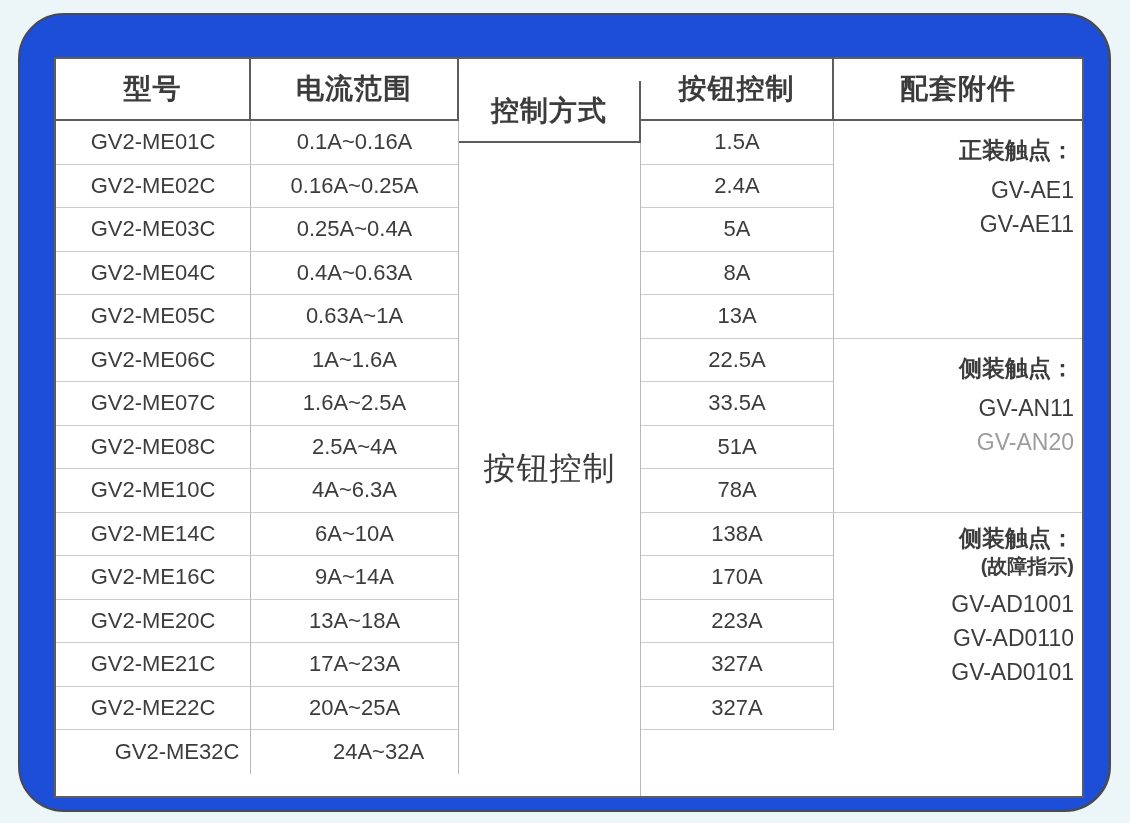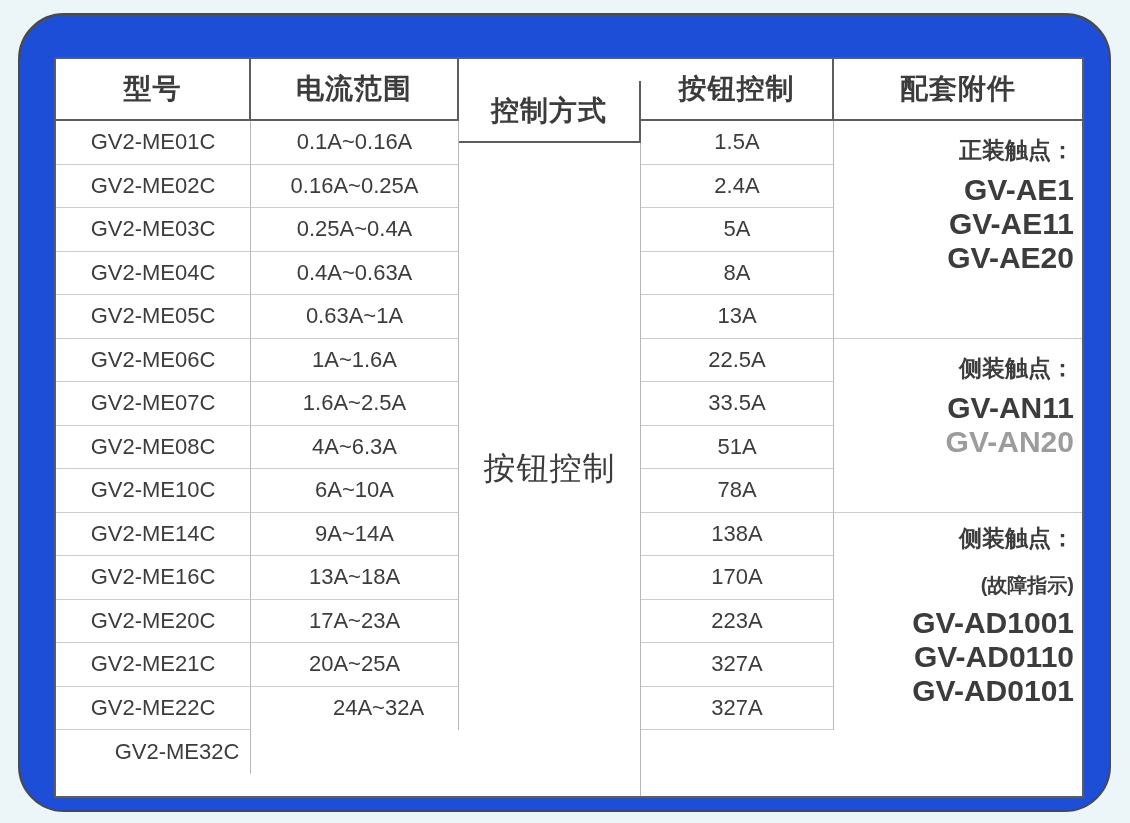--- a/index.html
+++ b/index.html
@@ -59,23 +59,23 @@
     box-sizing:border-box;
     display:block;
     padding:14px 8px 0 24px;
     color:#3c3c3c;
     text-align:right;
   }
   .acc-g1{height:217.5px;border-bottom:1px solid #cccccc;}
   .acc-g2{height:174px;border-bottom:1px solid #cccccc;}
   .acc-g3{height:261px;padding-top:10px;}
   .acc-title{font-size:23px;font-weight:600;line-height:30px;}
-  .acc-subtitle{font-size:20px;font-weight:600;line-height:26px;margin-top:19px;}
+  .acc-subtitle{font-size:20px;font-weight:600;line-height:26px;}
   .acc-items{margin:8px 0 0 28px;}
-  .acc-item{font-size:30px;font-weight:700;line-height:34px;}
+  .acc-item{font-size:23px;font-weight:400;line-height:34px;}
   .muted{color:#9c9c9c;}
 </style>
 </head>
 <body>
 
 <div class="card">
   <div class="spec-table">
 
     <div class="col col-model">
       <div class="cell header br-dark">型号</div>
@@ -98,20 +98,21 @@
 
     <div class="col col-range">
       <div class="cell header br-dark">电流范围</div>
       <div class="cell body br-light">0.1A~0.16A</div>
       <div class="cell body br-light">0.16A~0.25A</div>
       <div class="cell body br-light">0.25A~0.4A</div>
       <div class="cell body br-light">0.4A~0.63A</div>
       <div class="cell body br-light">0.63A~1A</div>
       <div class="cell body br-light">1A~1.6A</div>
       <div class="cell body br-light">1.6A~2.5A</div>
+      <div class="cell body br-light">2.5A~4A</div>
       <div class="cell body br-light">4A~6.3A</div>
       <div class="cell body br-light">6A~10A</div>
       <div class="cell body br-light">9A~14A</div>
       <div class="cell body br-light">13A~18A</div>
       <div class="cell body br-light">17A~23A</div>
       <div class="cell body br-light">20A~25A</div>
       <div class="cell body br-light last">24A~32A</div>
     </div>
 
     <div class="col col-control">
@@ -138,21 +139,20 @@
     </div>
 
     <div class="col col-acc">
       <div class="cell header">配套附件</div>
 
       <div class="acc-group acc-g1">
         <div class="acc-title">正装触点：</div>
         <div class="acc-items">
           <div class="acc-item">GV-AE1</div>
           <div class="acc-item">GV-AE11</div>
-          <div class="acc-item">GV-AE20</div>
         </div>
       </div>
 
       <div class="acc-group acc-g2">
         <div class="acc-title">侧装触点：</div>
         <div class="acc-items">
           <div class="acc-item">GV-AN11</div>
           <div class="acc-item muted">GV-AN20</div>
         </div>
       </div>

